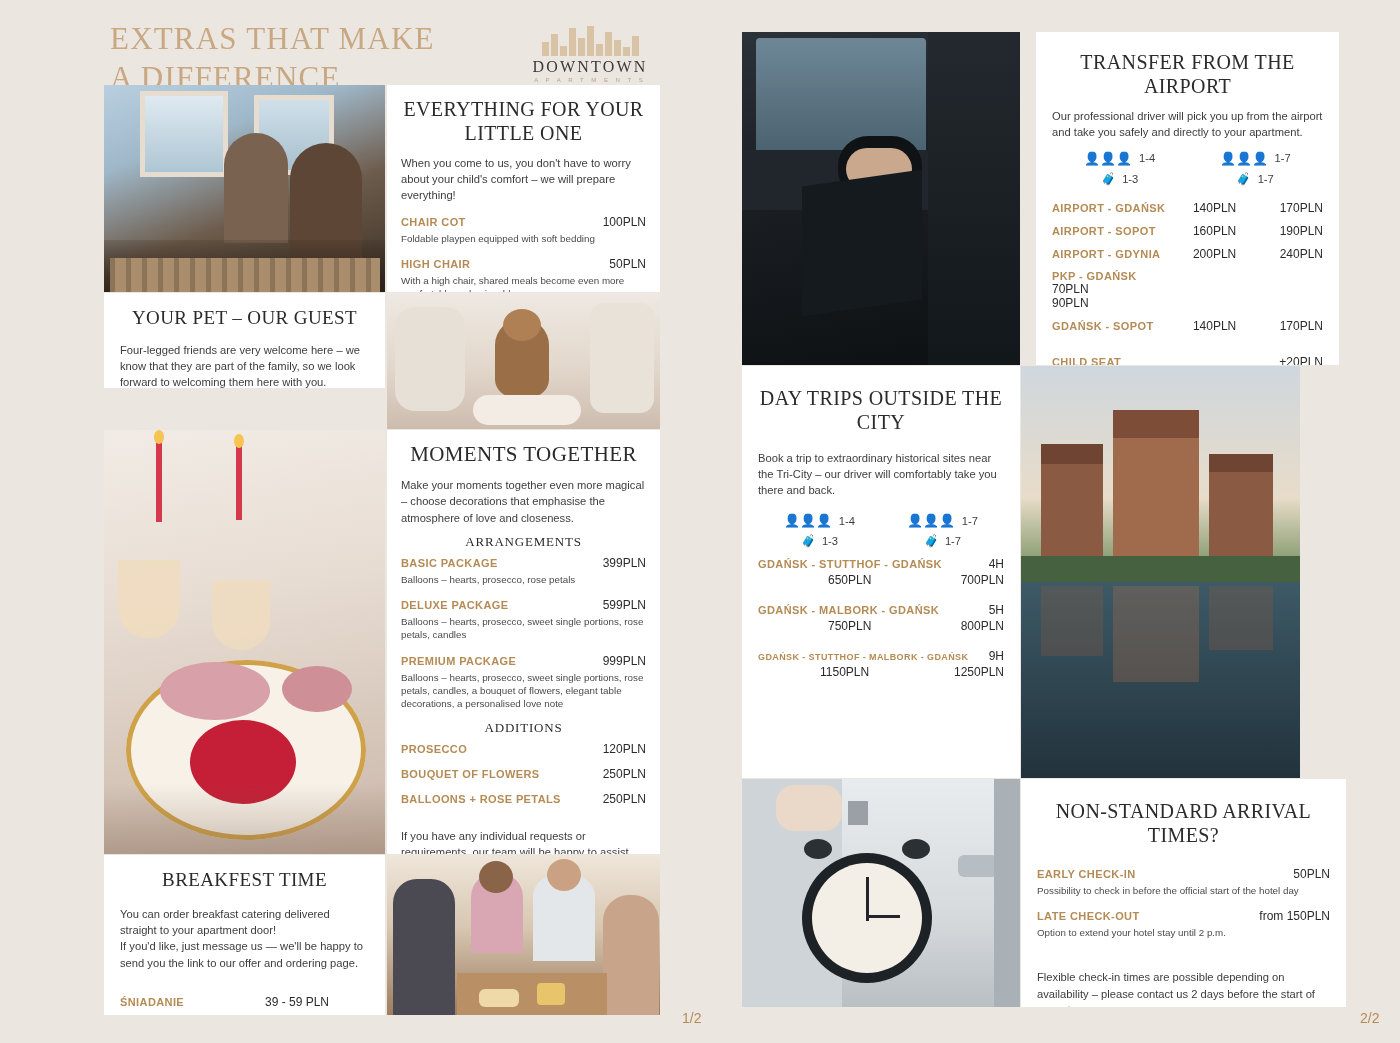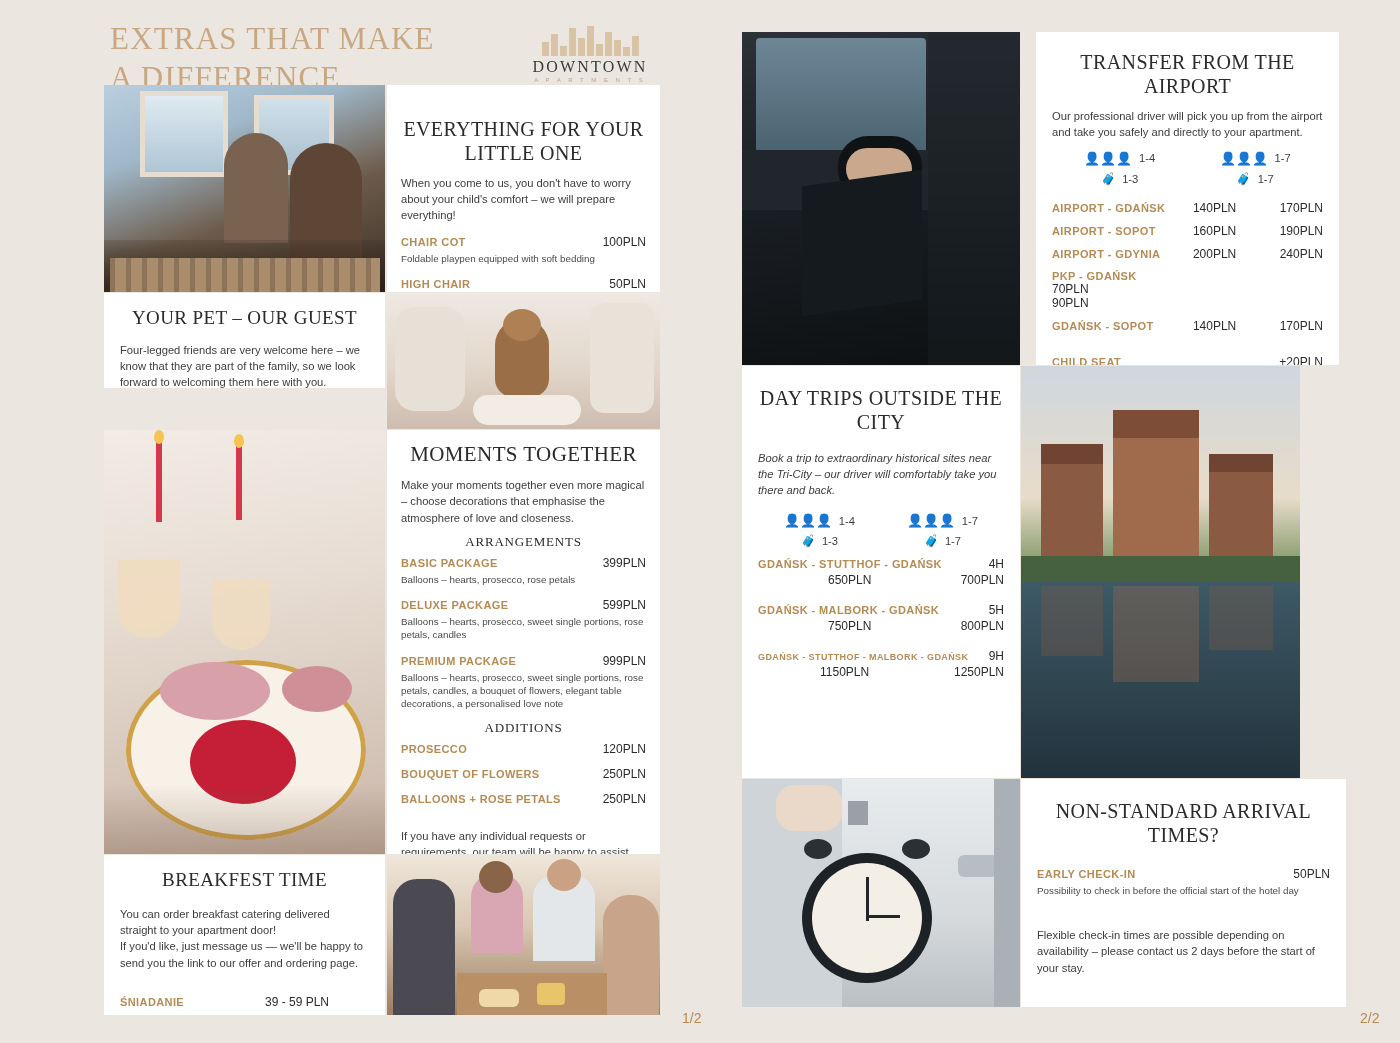--- a/index.html
+++ b/index.html
@@ -90,21 +90,21 @@
       <div class="img-grad" style="background:linear-gradient(160deg,#b9cfe0 0%,#9fb8c9 28%,#6d5c4c 60%,#3b2f25 100%);"></div>
       <div style="position:absolute;left:36px;top:6px;width:88px;height:86px;background:linear-gradient(180deg,#dfeaf1,#aec6d4);border:5px solid #e7dcd0;"></div>
       <div style="position:absolute;left:150px;top:10px;width:80px;height:80px;background:linear-gradient(180deg,#cfe0ea,#a8bfcd);border:5px solid #e7dcd0;"></div>
       <div style="position:absolute;left:120px;top:48px;width:64px;height:110px;border-radius:40px 40px 0 0;background:#7a6250;"></div>
       <div style="position:absolute;left:186px;top:58px;width:72px;height:130px;border-radius:36px 36px 0 0;background:#5d4636;"></div>
       <div style="position:absolute;left:0;bottom:0;width:281px;height:52px;background:linear-gradient(180deg,rgba(60,45,34,.2),rgba(40,30,22,.85));"></div>
       <div style="position:absolute;left:6px;bottom:0;width:270px;height:34px;background:repeating-linear-gradient(90deg,#8d7358 0 5px,#a98d6d 5px 16px);"></div>
     </div>
 
     <div class="card" style="left:283px; top:0; width:273px; height:207px; padding:12px 14px;">
-      <div class="h-serif" style="margin-top:20px;">EVERYTHING FOR YOUR LITTLE ONE</div>
+      <div class="h-serif" style="margin-top:0;">EVERYTHING FOR YOUR LITTLE ONE</div>
       <div class="body-txt" style="margin-top:10px;">When you come to us, you don't have to worry about your child's comfort – we will prepare everything!</div>
       <div style="margin-top:11px;">
         <div class="row">
             <span class="item-name">CHAIR COT</span>
             <span class="price">100PLN</span>
           </div>
         <div class="small-desc">Foldable playpen equipped with soft bedding</div>
       </div>
       <div style="margin-top:12px;">
         <div class="row">
@@ -282,21 +282,21 @@
       </div>
       <div class="row" style="margin-top:22px;">
         <span class="item-name">CHILD SEAT</span>
         <span class="price">+20PLN</span>
       </div>
     </div>
   </div>
 
   <div class="card" style="left:0; top:334px; width:278px; height:412px; padding:14px 16px;">
     <div class="h-serif" style="margin-top:6px;">DAY TRIPS OUTSIDE THE CITY</div>
-    <div class="body-txt" style="margin-top:16px;font-style:italic;">Book a trip to extraordinary historical sites near the Tri-City – our driver will comfortably take you there and back.</div>
+    <div class="body-txt" style="margin-top:16px;">Book a trip to extraordinary historical sites near the Tri-City – our driver will comfortably take you there and back.</div>
 
     <div style="display:flex; justify-content:space-around; margin-top:14px;">
       <div style="display:flex;align-items:center;gap:6px;">
         <span style="font-size:13px;color:#6b6b6b;">👤👤👤</span>
         <span class="body-txt">1-4</span>
       </div>
       <div style="display:flex;align-items:center;gap:6px;">
         <span style="font-size:13px;color:#6b6b6b;">👤👤👤</span>
         <span class="body-txt">1-7</span>
       </div>
@@ -376,18 +376,25 @@
   <div class="card" style="left:279px; top:747px; width:325px; height:228px; padding:16px 16px;">
     <div class="h-serif" style="margin-top:4px;">NON-STANDARD ARRIVAL TIMES?</div>
 
     <div style="margin-top:20px;">
       <div class="row">
           <span class="item-name">EARLY CHECK-IN</span>
           <span class="price">50PLN</span>
         </div>
       <div class="small-desc">Possibility to check in before the official start of the hotel day</div>
     </div>
+    <div style="margin-top:12px;">
+      <div class="row">
+          <span class="item-name">LATE CHECK-OUT</span>
+          <span class="price">from 150PLN</span>
+        </div>
+      <div class="small-desc">Option to extend your hotel stay until 2 p.m.</div>
+    </div>
 
     <div class="body-txt" style="margin-top:30px;">Flexible check-in times are possible depending on availability – please contact us 2 days before the start of your stay.</div>
   </div>
 
   <div class="pagenum" style="left:618px; top:978px;">2/2</div>
 </div>
 
 </body></html>

